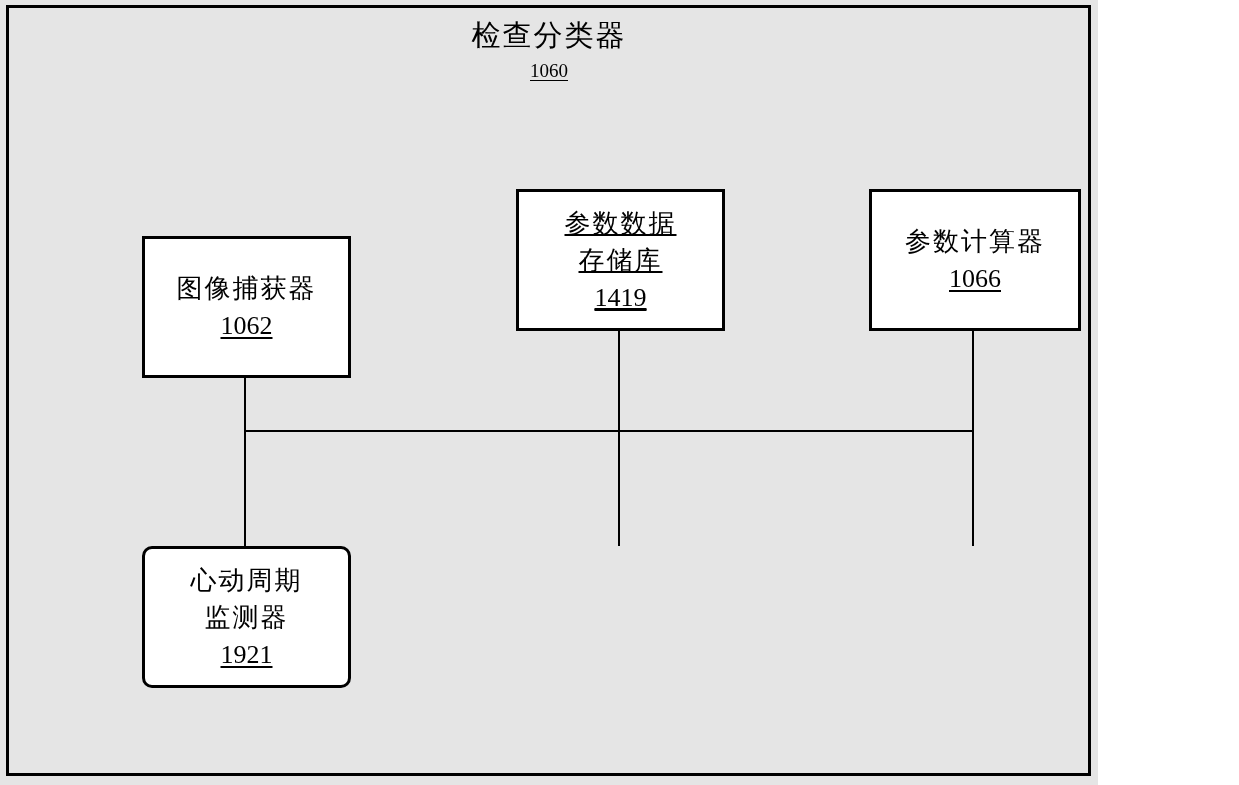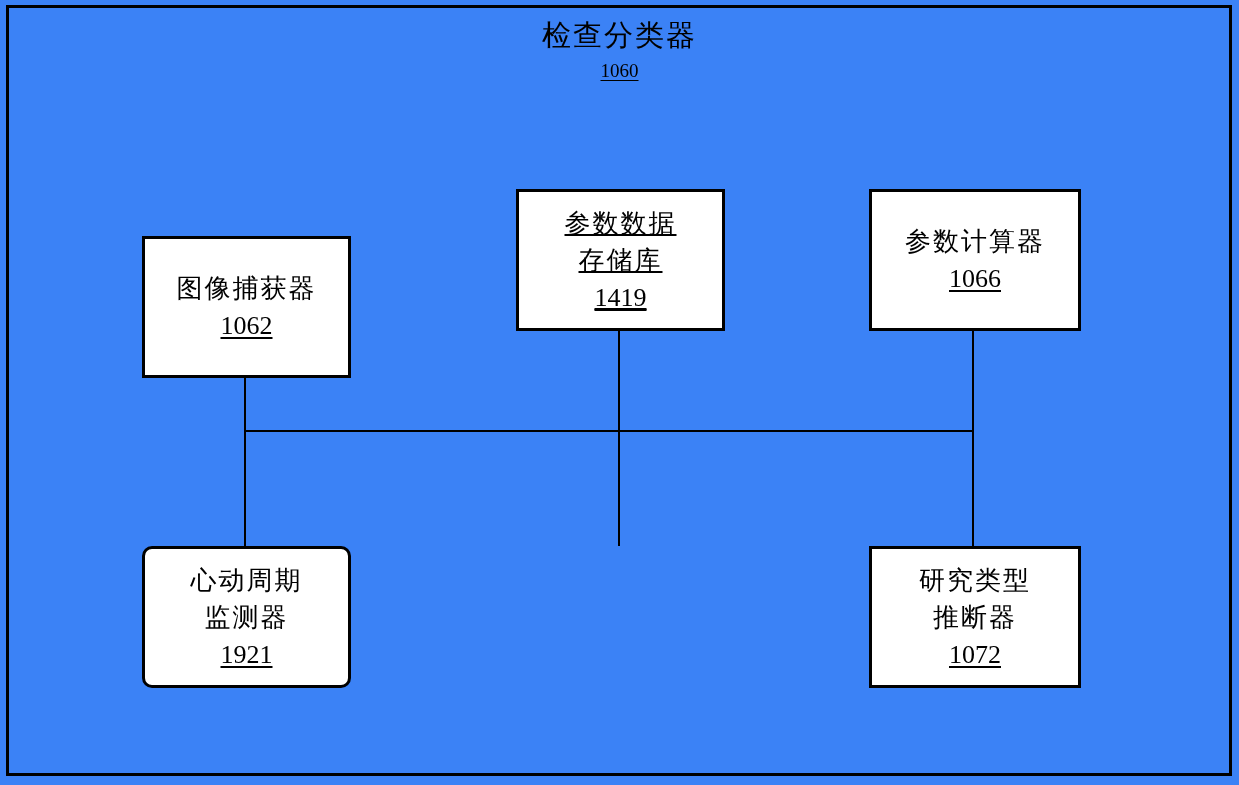--- a/index.html
+++ b/index.html
@@ -3,23 +3,23 @@
 <meta charset="utf-8">
 <style>
   html, body {
     margin: 0;
     padding: 0;
     background: #ffffff;
     font-family: "Liberation Serif", "DejaVu Serif", serif;
   }
   #canvas {
     position: relative;
-    width: 1239px;
+    width: 1098px;
     height: 785px;
-    background: #3b82f6;
+    background: #e5e5e5;
     overflow: hidden;
   }
   
   .frame {
     position: absolute;
     left: 6px;
     top: 5px;
     right: 7px;
     bottom: 9px;
     border: 3px solid #000000;
@@ -121,19 +121,14 @@
     <div class="nl ref">1066</div>
   </div>
 
   <div class="node" id="node-3">
     <div class="nl">心动周期</div>
     <div class="nl">监测器</div>
     <div class="nl ref">1921</div>
   </div>
 
 
-  <div class="node" id="node-5">
-    <div class="nl">研究类型</div>
-    <div class="nl">推断器</div>
-    <div class="nl ref">1072</div>
-  </div>
 
 </div>
 
 </body></html>

